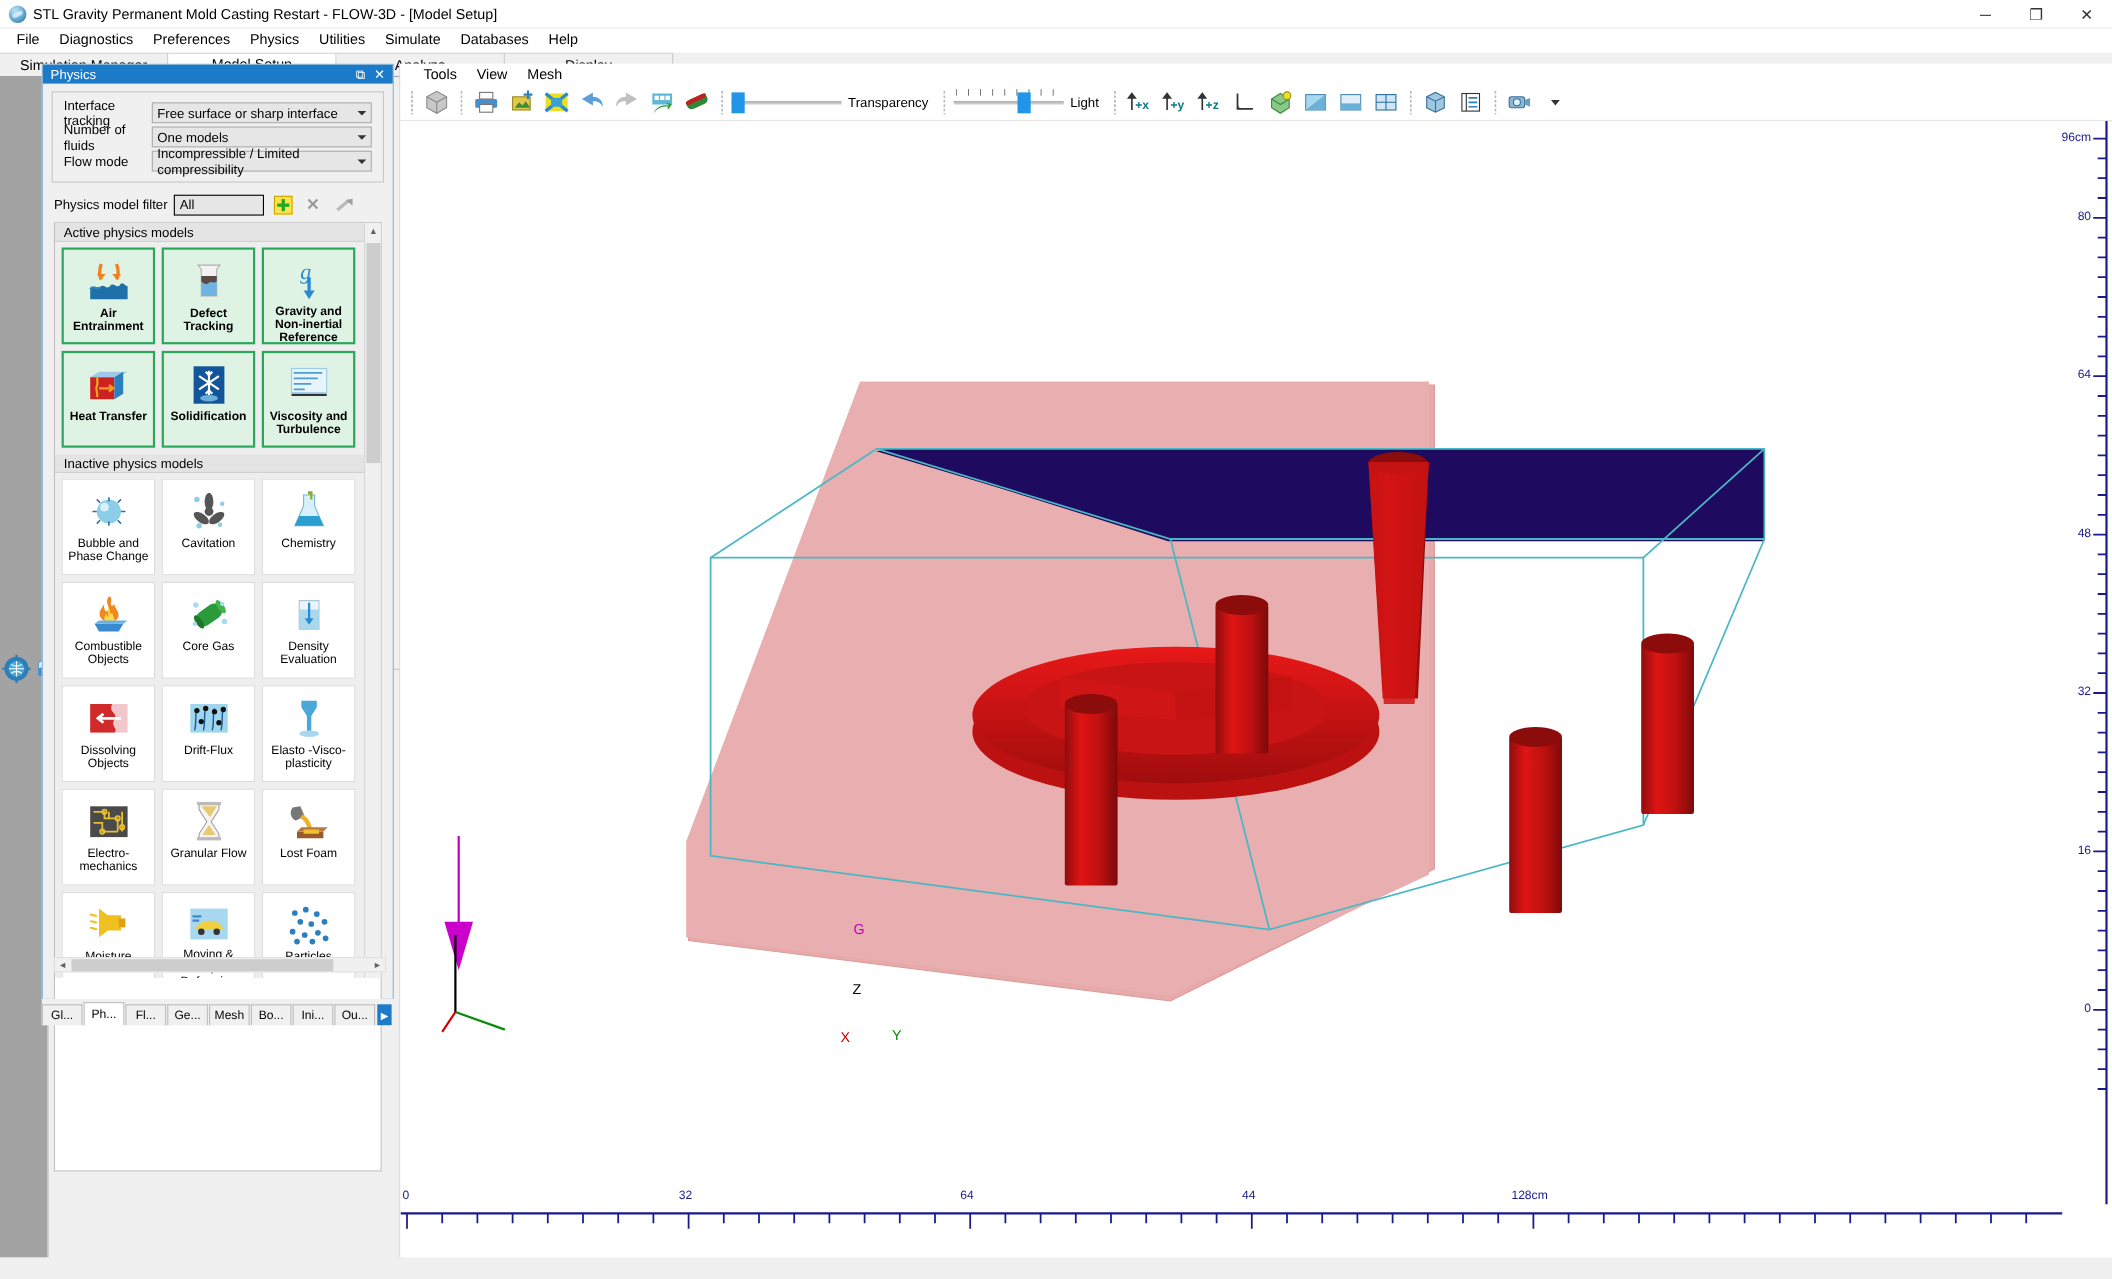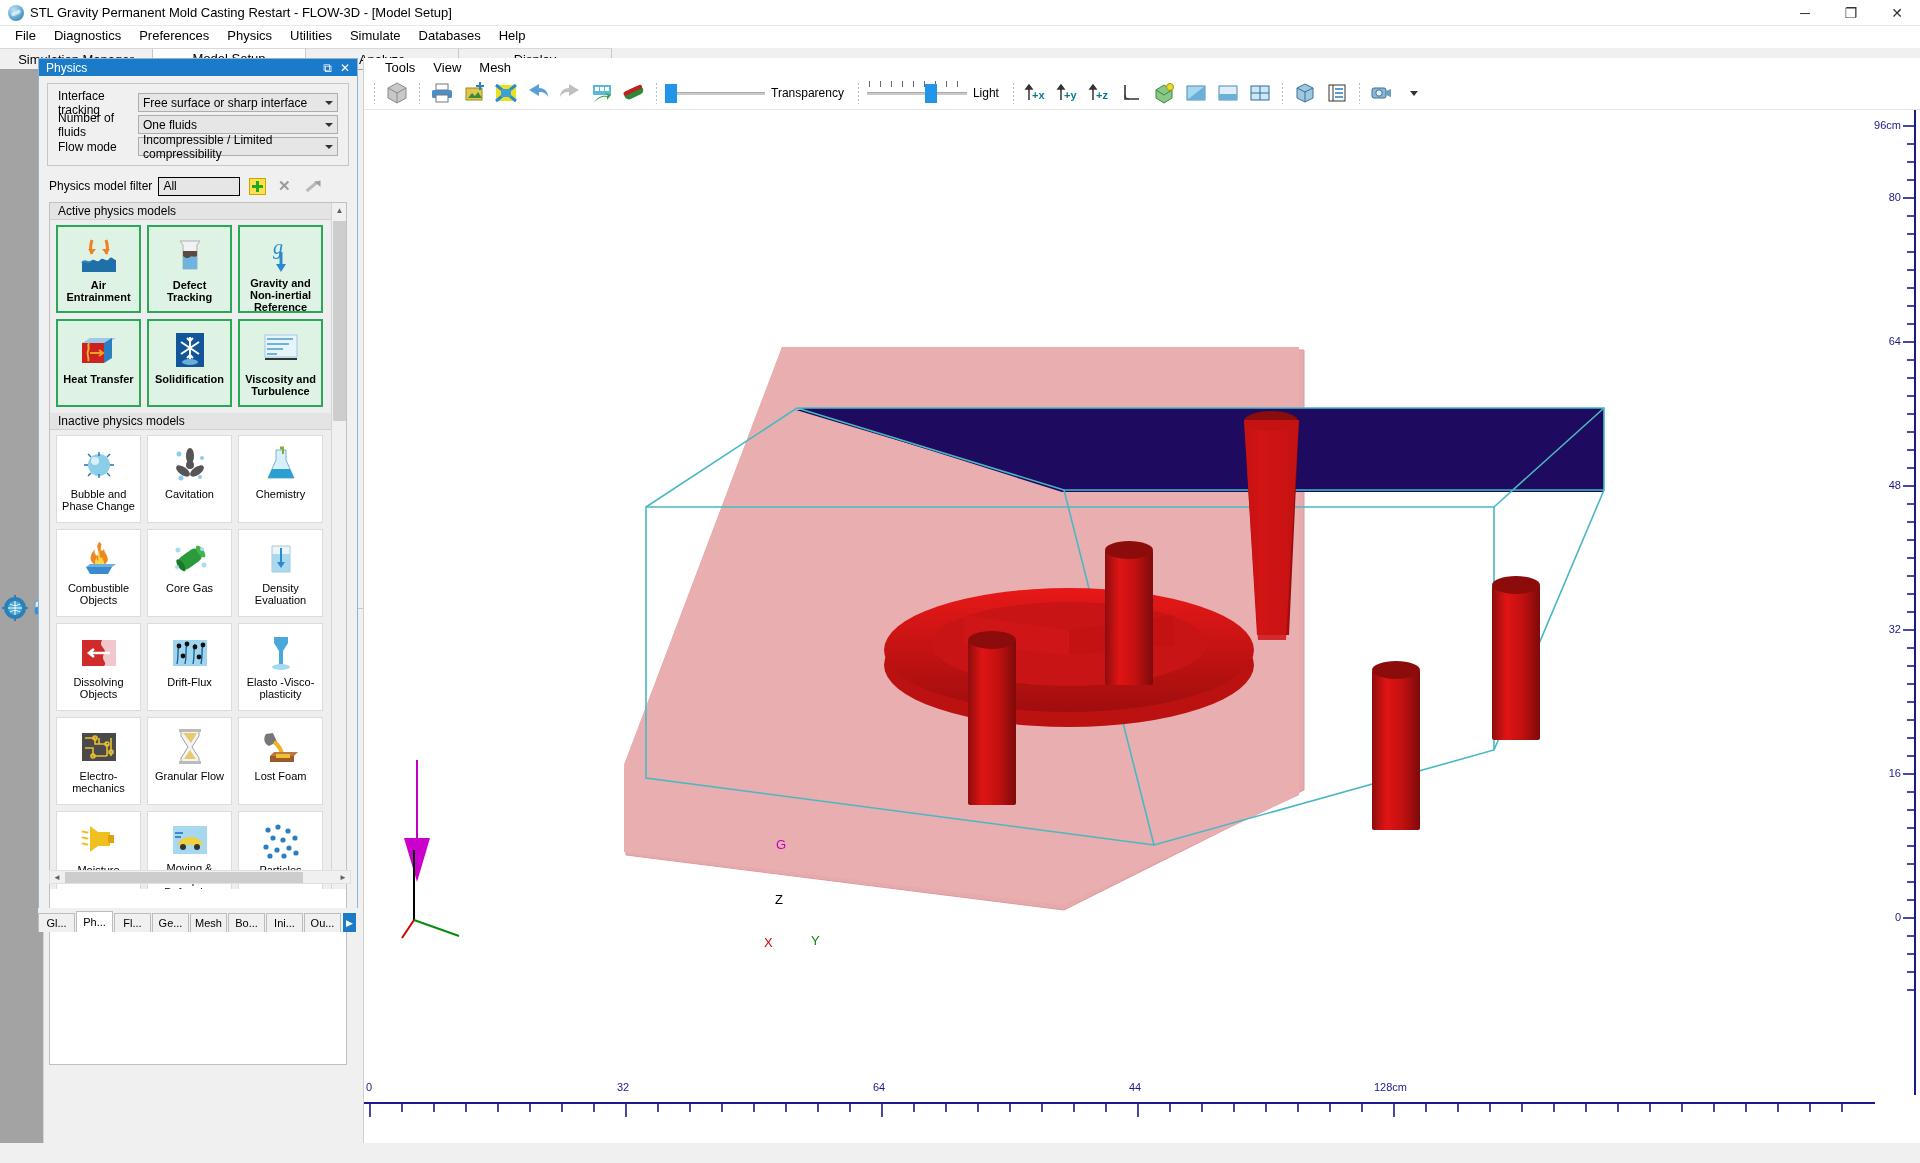--- a/index.html
+++ b/index.html
@@ -415,21 +415,21 @@
         <div class="row">
           <label>Interface tracking</label>
           <div class="combo">
             <span>Free surface or sharp interface</span>
             <span class="arr"></span>
           </div>
         </div>
         <div class="row">
           <label>Number of fluids</label>
           <div class="combo">
-            <span>One fluids</span>
+            <span>One models</span>
             <span class="arr"></span>
           </div>
         </div>
         <div class="row">
           <label>Flow mode</label>
           <div class="combo">
             <span>Incompressible / Limited compressibility</span>
             <span class="arr"></span>
           </div>
         </div>

